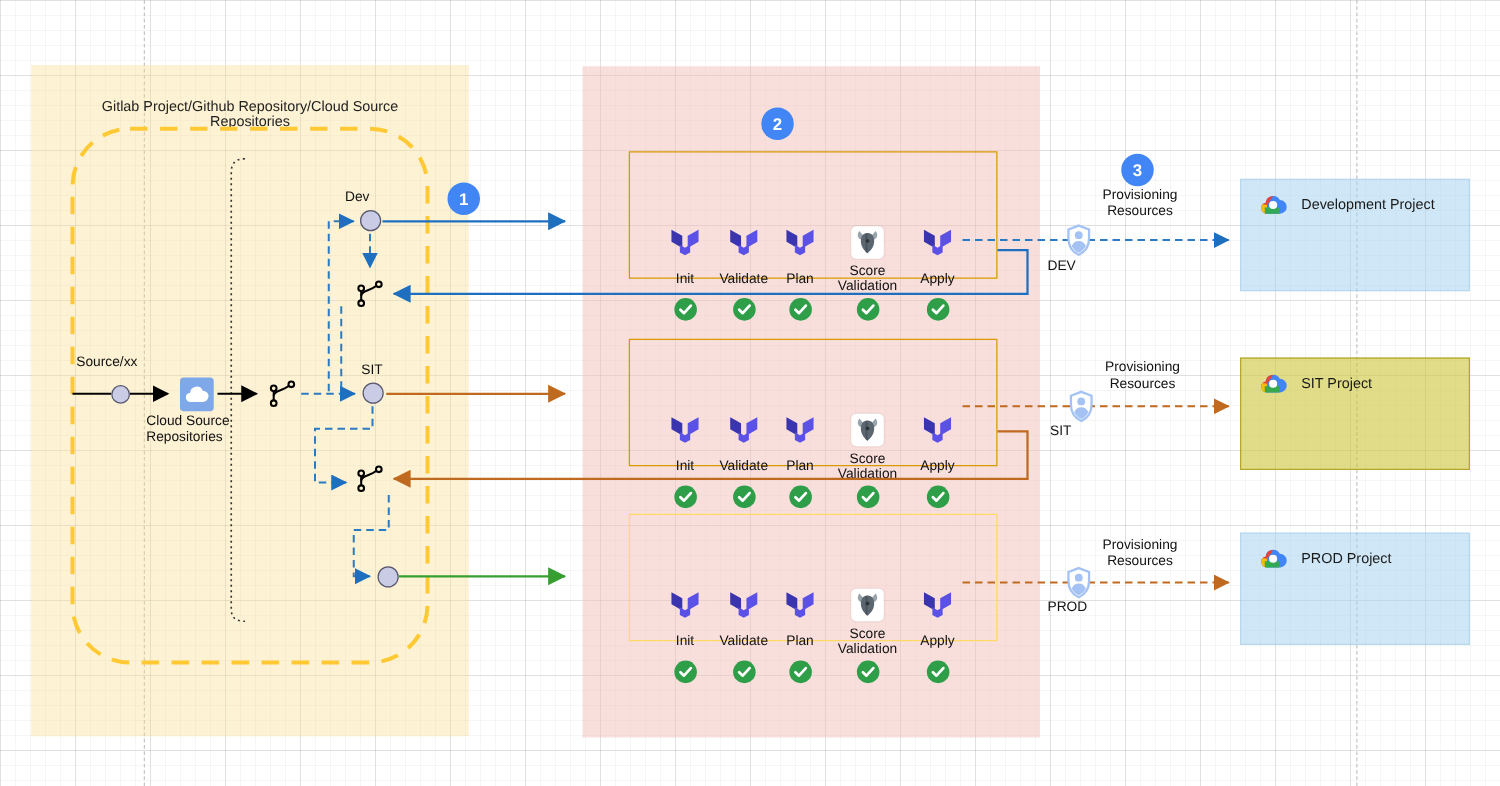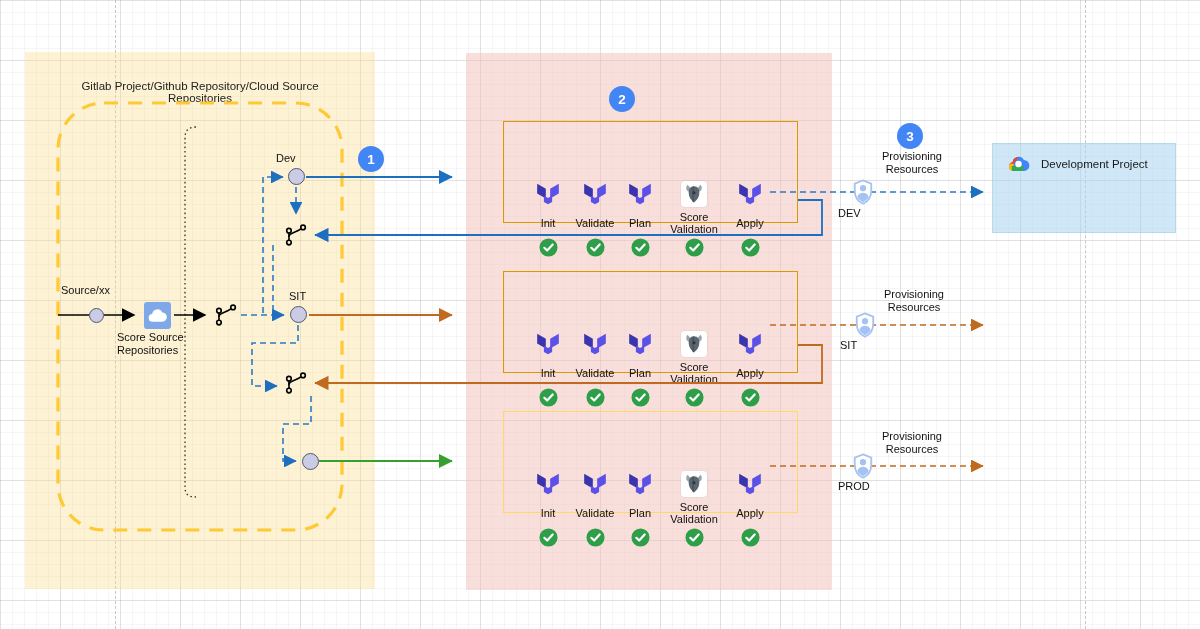--- a/index.html
+++ b/index.html
@@ -76,20 +76,64 @@
               <path d="M0,8 L7,9 L6,18 L0,18 Z" fill="#FBBC05"></path>
               <path d="M5,11 L17,11 L17,18 L5,18 Z" fill="#34A853"></path>
               <circle cx="12" cy="9" r="3.4" fill="#fff"></circle>
               <path d="M12,5.6 L19,5.6 L19,12.4 L12,12.4 Z" fill="#4285F4" opacity="0"></path>
             </g>
           </svg>
         </span>
       <span class="proj-name">Development Project</span>
     </div>
   </div>
+  <div class="proj olive" style="top:286px">
+    <div class="proj-head">
+      <span class="gcp">
+          <svg viewBox="0 0 24 18">
+            <defs>
+              <clipPath id="gcpc">
+                <path d="M6.4,16.2 a4.6,4.6 0 0 1 -0.6,-9.1 A6.3,6.3 0 0 1 17.6,4.9 A5,5 0 0 1 17.8,16.2 Z"></path>
+              </clipPath>
+            </defs>
+            <g clip-path="url(#gcpc)">
+              <rect x="0" y="0" width="24" height="18" fill="#4285F4"></rect>
+              <path d="M0,0 L13,0 L7,9 L0,11 Z" fill="#EA4335"></path>
+              <path d="M0,8 L7,9 L6,18 L0,18 Z" fill="#FBBC05"></path>
+              <path d="M5,11 L17,11 L17,18 L5,18 Z" fill="#34A853"></path>
+              <circle cx="12" cy="9" r="3.4" fill="#fff"></circle>
+              <path d="M12,5.6 L19,5.6 L19,12.4 L12,12.4 Z" fill="#4285F4" opacity="0"></path>
+            </g>
+          </svg>
+        </span>
+      <span class="proj-name">SIT Project</span>
+    </div>
+  </div>
+  <div class="proj blue" style="top:426px">
+    <div class="proj-head">
+      <span class="gcp">
+          <svg viewBox="0 0 24 18">
+            <defs>
+              <clipPath id="gcpc">
+                <path d="M6.4,16.2 a4.6,4.6 0 0 1 -0.6,-9.1 A6.3,6.3 0 0 1 17.6,4.9 A5,5 0 0 1 17.8,16.2 Z"></path>
+              </clipPath>
+            </defs>
+            <g clip-path="url(#gcpc)">
+              <rect x="0" y="0" width="24" height="18" fill="#4285F4"></rect>
+              <path d="M0,0 L13,0 L7,9 L0,11 Z" fill="#EA4335"></path>
+              <path d="M0,8 L7,9 L6,18 L0,18 Z" fill="#FBBC05"></path>
+              <path d="M5,11 L17,11 L17,18 L5,18 Z" fill="#34A853"></path>
+              <circle cx="12" cy="9" r="3.4" fill="#fff"></circle>
+              <path d="M12,5.6 L19,5.6 L19,12.4 L12,12.4 Z" fill="#4285F4" opacity="0"></path>
+            </g>
+          </svg>
+        </span>
+      <span class="proj-name">PROD Project</span>
+    </div>
+  </div>
 
   <div class="pipe-row" style="top:121px">
     <div class="stage" style="left:14px">
       <span class="stg-icon">
           <svg viewBox="0 0 24 24">
             <polygon points="2,2.5 10,7.1 10,16.1 2,11.5" fill="#3A35AE"></polygon>
             <polygon points="22,2.5 14,7.1 14,16.1 22,11.5" fill="#5C51E6"></polygon>
             <polygon points="8.2,13.6 12,15.8 15.8,13.6 15.8,19.3 12,21.5 8.2,19.3" fill="#5C51E6"></polygon>
           </svg>
         </span>
@@ -388,21 +432,21 @@
 
   <div class="lbl" style="left:61px;top:284px;width:80px">Source/xx</div>
   <div class="node-circle small" style="left:89px;top:308px"></div>
   <div class="csr-icon">
       <span style="display:flex">
         <svg viewBox="0 0 24 16">
           <path d="M6.5,15 a4.3,4.3 0 0 1 -0.6,-8.6 A6,6 0 0 1 17.4,4.6 A4.3,4.3 0 0 1 17.5,15 Z" fill="#fff"></path>
         </svg>
       </span>
     </div>
-  <div class="lbl" style="left:117px;top:331px;width:80px;line-height:13px">Score Source Repositories</div>
+  <div class="lbl" style="left:117px;top:331px;width:80px;line-height:13px">Cloud Source Repositories</div>
   <div class="glyph" style="left:213px;top:302px;width:26px;height:26px">
       <svg viewBox="0 0 24 24" fill="none" stroke="#000" stroke-width="1.5">
         <circle cx="5.5" cy="19" r="2.1"></circle>
         <circle cx="5.5" cy="8" r="2.1"></circle>
         <circle cx="18.5" cy="5" r="2.1"></circle>
         <path d="M5.5,16.9 L5.5,10.1"></path>
         <path d="M5.5,13.5 C5.5,9.5 12,10 16.5,6.3"></path>
       </svg>
     </div>
 

